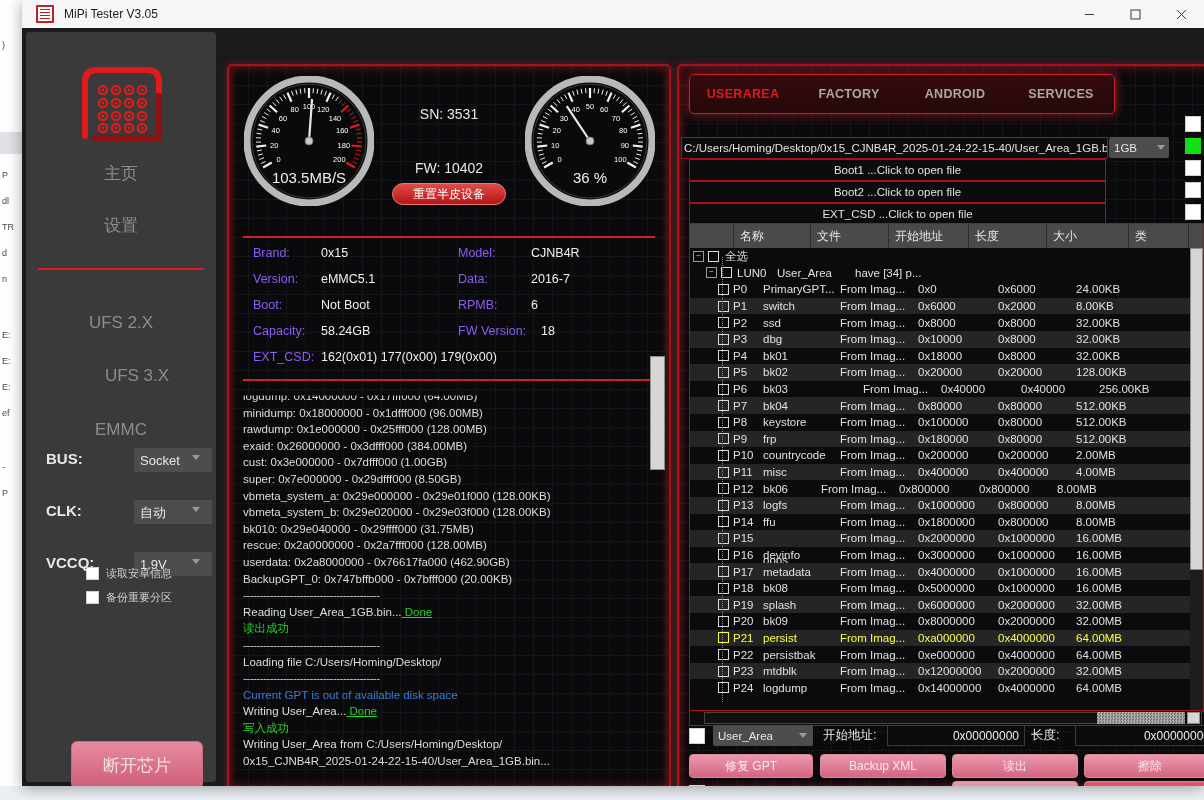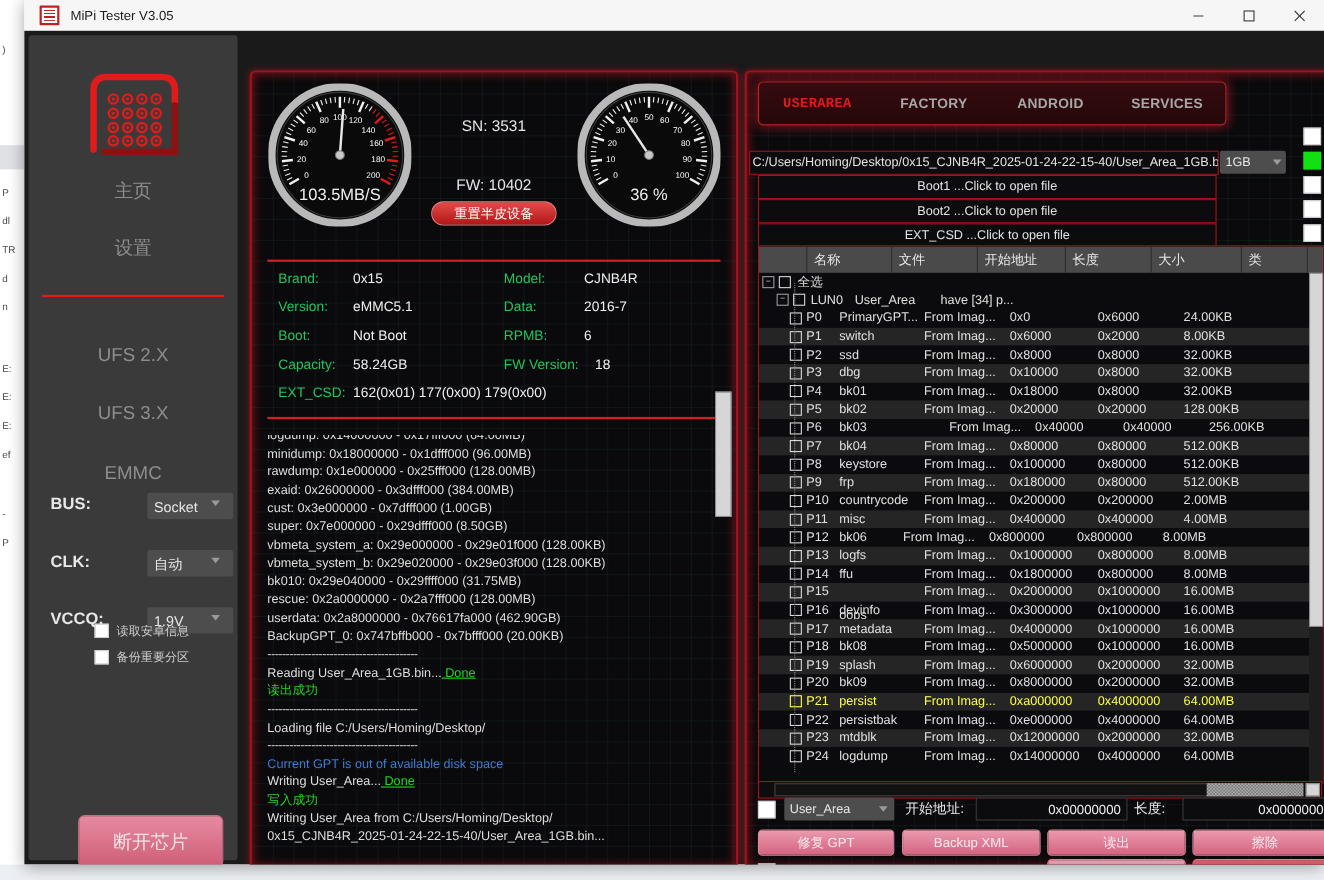--- a/index.html
+++ b/index.html
@@ -66,36 +66,36 @@
   .gauge{position:absolute;}
   #sn{position:absolute;left:120px;top:40px;width:200px;text-align:center;color:#e6e6e6;font-size:14px;}
   #fw{position:absolute;left:120px;top:94px;width:200px;text-align:center;color:#e6e6e6;font-size:14px;}
   #resetbtn{position:absolute;left:163px;top:117px;width:114px;height:22px;border-radius:11px;
      background:linear-gradient(180deg,#e24b4b,#b31616);border:1px solid #e87b7b;color:#fff;font-size:12px;
      cursor:pointer;font-family:"Liberation Sans",sans-serif;}
   .gval{position:absolute;width:100%;text-align:center;color:#efefef;font-size:15px;}
   #hr1{position:absolute;left:14px;top:170px;width:412px;height:2px;background:#d31d27;}
   #hr2{position:absolute;left:14px;top:313px;width:412px;height:2px;background:#d31d27;}
   #info{position:absolute;left:14px;top:180px;width:412px;}
-  .inf-lbl{position:absolute;color:#22c55e;font-size:12.5px;}
+  .inf-lbl{position:absolute;color:#8b5cf6;font-size:12.5px;}
   .inf-val{position:absolute;color:#f0f0f0;font-size:12.5px;}
   #logbox{position:absolute;left:14px;top:322px;width:398px;height:384px;overflow:hidden;}
   .logline{font-size:11.5px;color:#dedede;line-height:16.6px;white-space:nowrap;font-family:"Liberation Sans",sans-serif;}
   .lg-green{color:#25d425;}
   .lg-blue{color:#3f7ad4;}
   .lg-dash{color:#d0d0d0;letter-spacing:-0.5px;}
   .log-done{color:#25d425;text-decoration:underline;}
   #log-scroll{position:absolute;right:4px;top:290px;width:13px;height:112px;background:#d6d6d6;border:1px solid #8d8d8d;}
 
   
   #right{left:655px;top:36px;width:545px;height:722px;}
   #tabbar{position:absolute;left:10px;top:8px;width:424px;height:38px;border:1px solid #c4202c;border-radius:5px;
      background:linear-gradient(180deg,#360b0f,#250809);box-shadow:0 0 10px 2px rgba(200,25,40,.55);display:flex;align-items:center;}
   .tab{flex:1;text-align:center;font-size:12.5px;font-weight:bold;color:#a8a8a8;cursor:pointer;letter-spacing:.3px;}
-  .tab.active{color:#e01b1b;font-family:Liberation Mono, monospace;}
+  .tab.active{color:#e01b1b;}
   .fpath{position:absolute;height:20px;border:1px solid #a8101b;background:#0c0c0e;color:#e2e2e2;font-size:11.5px;
      display:flex;align-items:center;justify-content:center;overflow:hidden;white-space:nowrap;cursor:pointer;}
   .fpath.left{justify-content:flex-start;padding-left:2px;}
   .sq{position:absolute;width:14px;height:14px;background:#ffffff;border:1px solid #cfcfcf;cursor:pointer;}
   .sq.green{background:#12e012;border-color:#12e012;}
   .mini-select{position:absolute;width:60px;height:21px;background:#4d4d4d;border:none;color:#e8e8e8;font-size:11.5px;
      padding-left:5px;-webkit-appearance:none;appearance:none;font-family:"Liberation Sans",sans-serif;border-radius:2px;}
   .mini-arrow{position:absolute;width:0;height:0;border-left:4px solid transparent;border-right:4px solid transparent;border-top:5px solid #9a9a9a;}
 
   
@@ -216,21 +216,21 @@
               <circle cx="45" cy="66" r="1.5"></circle>
               <circle cx="58" cy="66" r="1.5"></circle>
               <circle cx="71" cy="66" r="1.5"></circle>
           </g>
         </svg>
       </div>
       <div class="nav-item" style="top:130px;">主页</div>
       <div class="nav-item" style="top:182px;">设置</div>
       <div class="nav-sep" style="top:236px;"></div>
       <div class="nav-item" style="top:281px;">UFS 2.X</div>
-      <div class="nav-item" style="top:334px;">UFS 3.X</div>
+      <div class="nav-item" style="top:334px;padding-left:16px;">UFS 3.X</div>
       <div class="nav-item" style="top:388px;">EMMC</div>
 
       <div class="field-row" style="top:416px;">
         <div class="field-label">BUS:</div>
         <div style="position:absolute;left:108px;top:0;">
           <select class="field-select" style="left:0;top:0;"><option>Socket</option></select>
           <div class="field-arrow" style="right:-66px;"></div>
         </div>
       </div>
       <div class="field-row" style="top:468px;">

